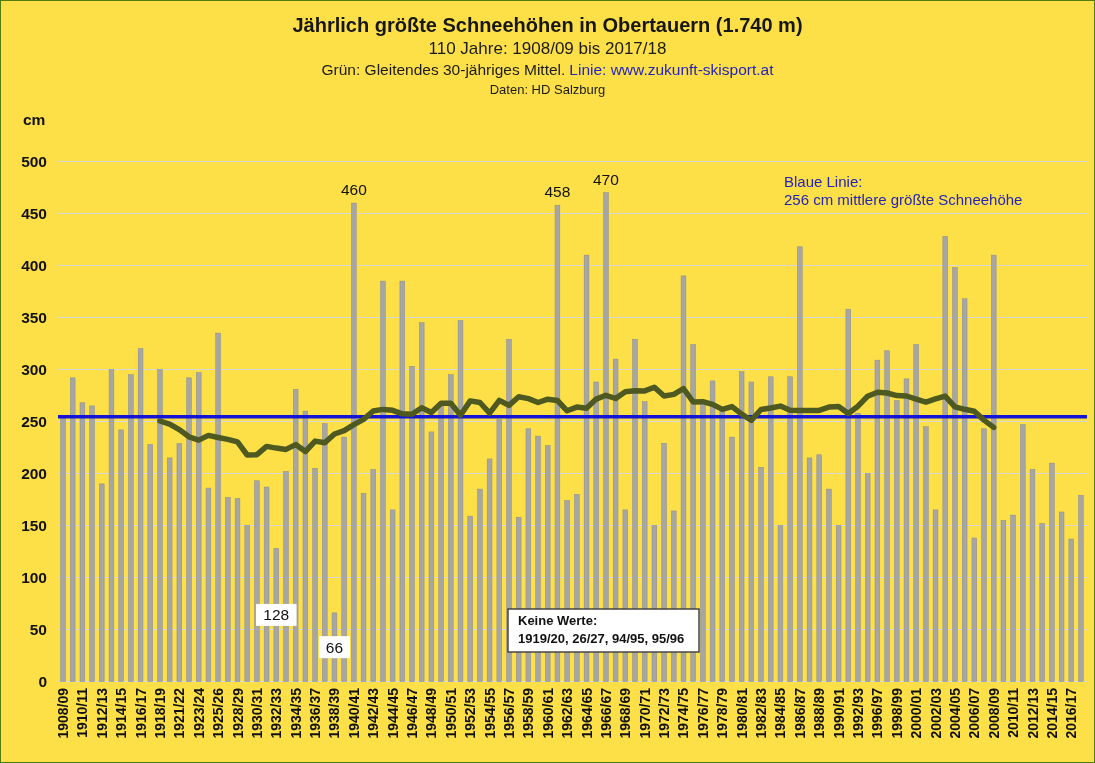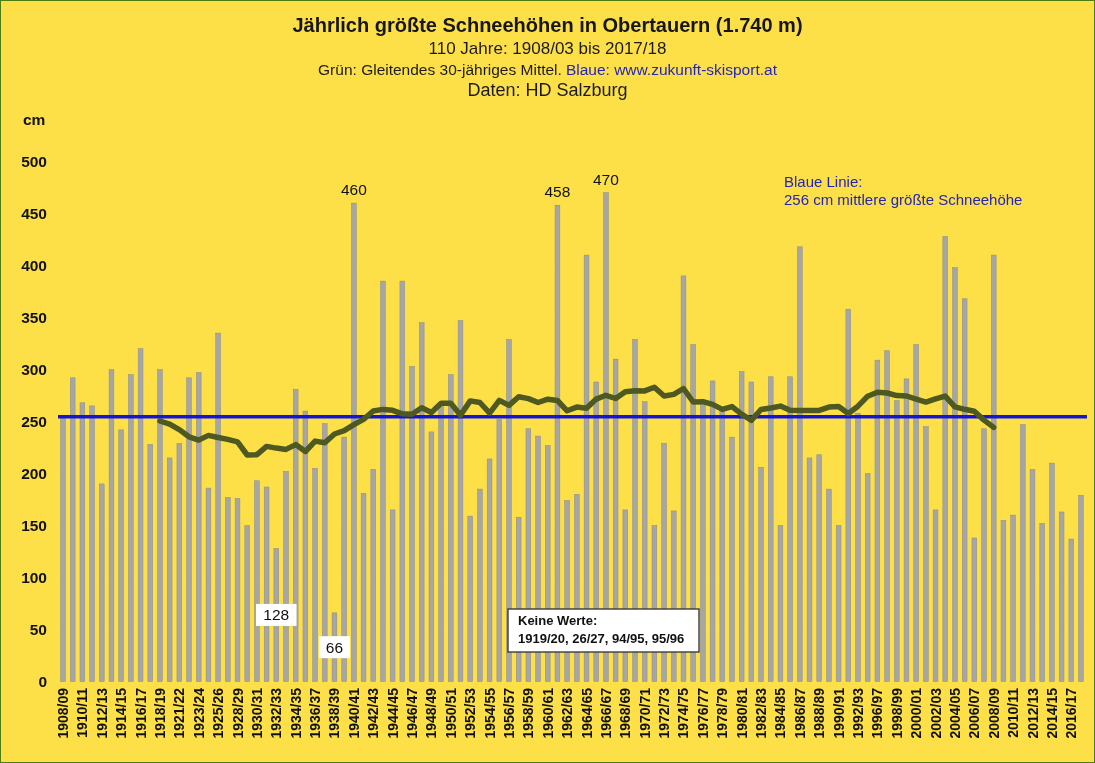--- a/index.html
+++ b/index.html
@@ -6,31 +6,31 @@
   body{font-family:"Liberation Sans", sans-serif;}
   .stage{
     position:relative;width:1095px;height:763px;background:#fde047;
     border:1px solid #4d7c0f;box-sizing:border-box;overflow:hidden;
   }
   .hdr{position:absolute;left:0;top:0;width:100%;text-align:center;z-index:2;}
   .hdr .title{margin-top:12px;font-size:20px;font-weight:bold;color:#161616;line-height:25px;}
   .hdr .sub{font-size:17px;color:#1b1b1b;line-height:22px;}
   .hdr .note{font-size:15.5px;color:#1b1b1b;line-height:20px;}
   .hdr .note .blue{color:#2424bb;margin-left:4px;}
-  .hdr .src{font-size:18px;color:#1b1b1b;line-height:20px;}
+  .hdr .src{font-size:13px;color:#1b1b1b;line-height:20px;}
   svg.chart{position:absolute;left:0;top:0;width:1095px;height:763px;z-index:1;}
 </style>
 </head>
 <body>
 
 <div class="stage">
   <div class="hdr">
     <div class="title">Jährlich größte Schneehöhen in Obertauern (1.740 m)</div>
-    <div class="sub">110 Jahre: 1908/03 bis 2017/18</div>
-    <div class="note"><span>Grün: Gleitendes 30-jähriges Mittel.</span><span class="blue">Blaue: www.zukunft-skisport.at</span></div>
+    <div class="sub">110 Jahre: 1908/09 bis 2017/18</div>
+    <div class="note"><span>Grün: Gleitendes 30-jähriges Mittel.</span><span class="blue">Linie: www.zukunft-skisport.at</span></div>
     <div class="src">Daten: HD Salzburg</div>
   </div>
   <svg class="chart" id="chart-svg" viewBox="0 0 1095 763">
       <line x1="57" y1="680.5" x2="1086" y2="680.5" stroke="#d9d9d9" stroke-width="1.2"></line>
       <text x="46" y="686" text-anchor="end" font-size="15.5" font-weight="bold" fill="#111">0</text>
       <line x1="57" y1="628.5" x2="1086" y2="628.5" stroke="#d9d9d9" stroke-width="1.2"></line>
       <text x="46" y="634" text-anchor="end" font-size="15.5" font-weight="bold" fill="#111">50</text>
       <line x1="57" y1="576.5" x2="1086" y2="576.5" stroke="#d9d9d9" stroke-width="1.2"></line>
       <text x="46" y="582" text-anchor="end" font-size="15.5" font-weight="bold" fill="#111">100</text>
       <line x1="57" y1="524.5" x2="1086" y2="524.5" stroke="#d9d9d9" stroke-width="1.2"></line>

